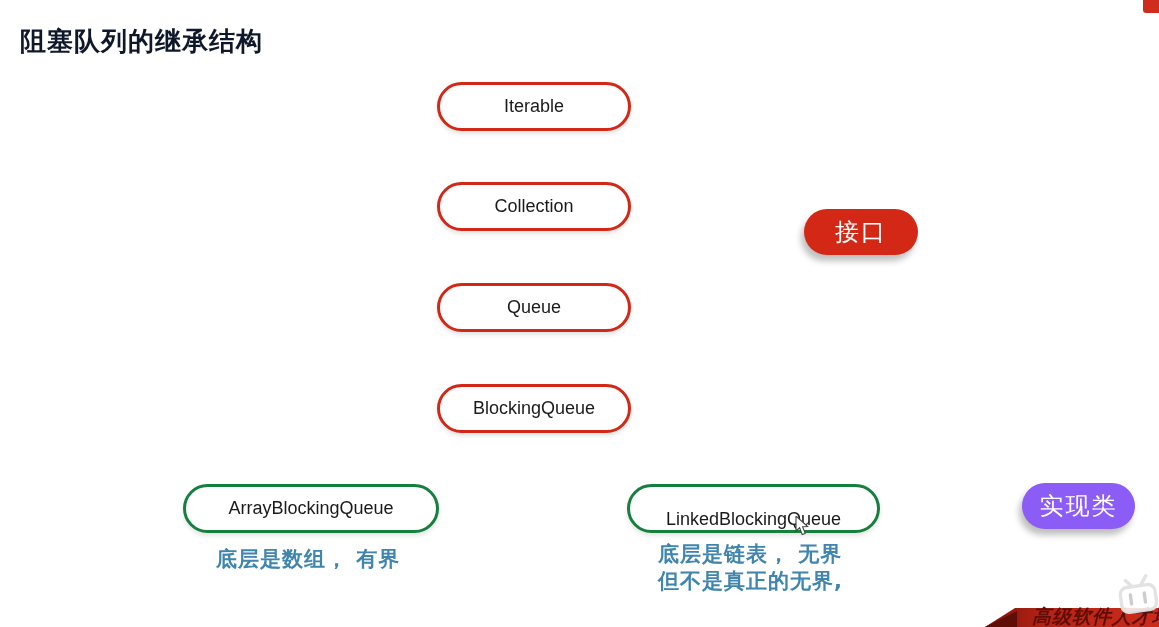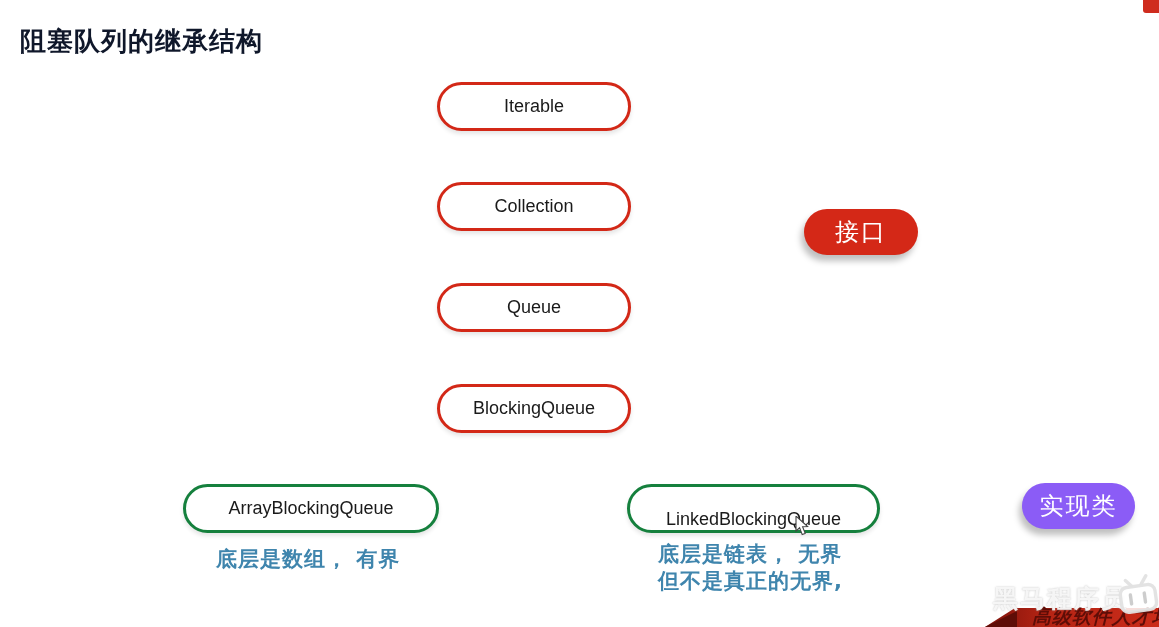--- a/index.html
+++ b/index.html
@@ -112,21 +112,20 @@
     <div>但不是真正的无界,</div>
   </div>
 
   <svg class="cursor" viewBox="0 0 14 21">
     <path d="M1,0 L1,15 L4.6,11.8 L7.2,18.6 L10.2,17.4 L7.6,10.8 L12.6,10.6 Z" fill="#ffffff" stroke="#444444" stroke-width="1.1"></path>
   </svg>
 
   <div class="banner"></div>
   <div class="banner-tri"></div>
   <div class="banner-text">高级软件人才培</div>
-  <div class="watermark">黑马程序员</div>
   <svg class="bili-logo" width="44" height="48" viewBox="0 0 44 48">
     <g transform="rotate(-8 22 28)" fill="none" stroke="rgba(225,225,225,0.95)" stroke-width="3.4" stroke-linecap="round">
       <line x1="12" y1="8" x2="18" y2="15"></line>
       <line x1="33" y1="6" x2="27" y2="14"></line>
       <rect x="5" y="15" width="35" height="25" rx="7" fill="rgba(255,255,255,0.85)"></rect>
       <line x1="15" y1="23" x2="15" y2="32" stroke="rgba(200,200,200,0.9)"></line>
       <line x1="29" y1="23" x2="29" y2="32" stroke="rgba(200,200,200,0.9)"></line>
     </g>
   </svg>
 

